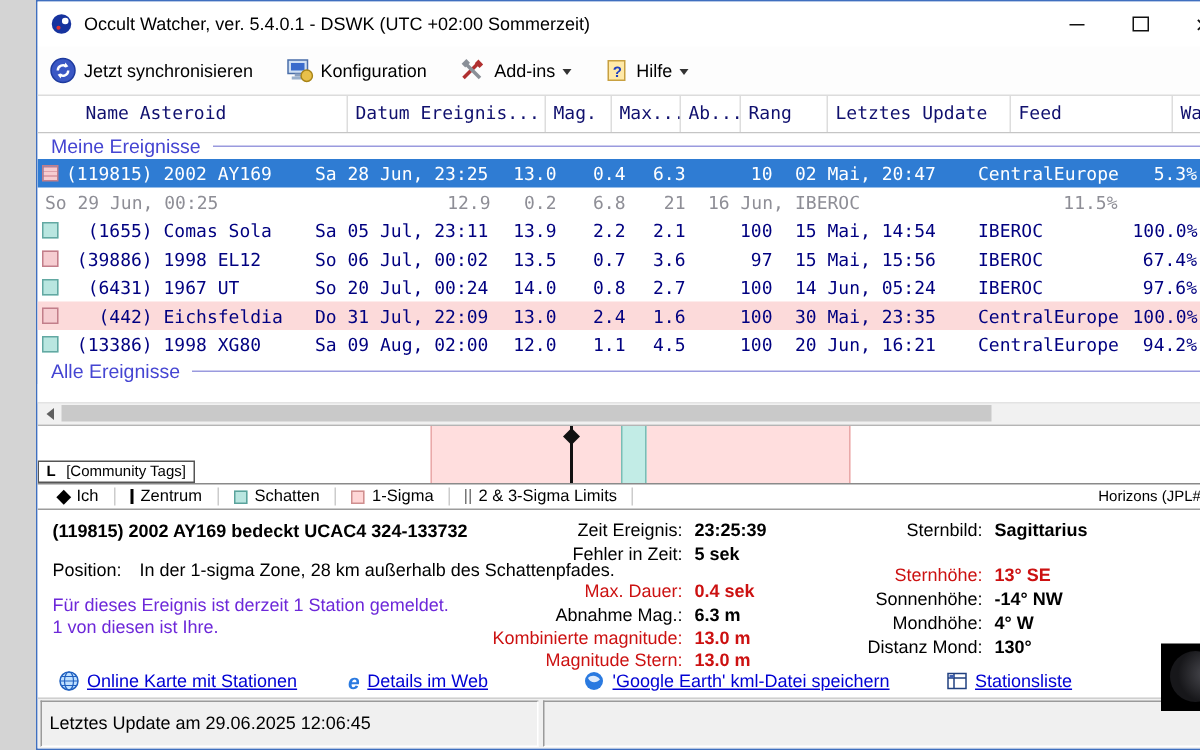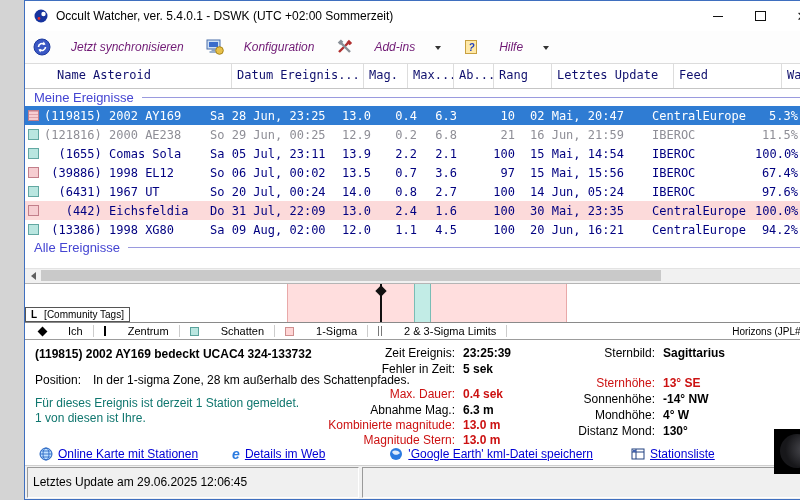--- a/index.html
+++ b/index.html
@@ -9,21 +9,21 @@
   
   .titlebar{height:30px;flex:0 0 30px;display:flex;align-items:center;padding-left:8px;gap:7px;background:#fff;}
   .titlebar .title{font-size:12px;color:#000;white-space:nowrap;}
   .win-btns{margin-left:auto;display:flex;height:100%;}
   .wbtn{width:42px;display:flex;align-items:center;justify-content:center;color:#111;font-size:13px;cursor:default;}
   .glyph-min{width:10px;height:1px;background:#111;display:inline-block;}
   .glyph-max{width:9px;height:8px;border:1px solid #111;display:inline-block;}
   
   .toolbar{height:32px;flex:0 0 32px;display:flex;align-items:center;padding-left:8px;gap:22px;
            border-bottom:1px solid #dcdcdc;background:#fdfdfd;}
-  .tbtn{display:flex;align-items:center;gap:20px;font-size:12px;color:#701a75;cursor:default;font-style:italic;}
+  .tbtn{display:flex;align-items:center;gap:5px;font-size:12px;color:#000000;cursor:default;}
   .caret{width:0;height:0;border:3.5px solid transparent;border-top:4.5px solid #333;margin-top:4px;}
   
   .theader{flex:0 0 24px;display:grid;grid-template-columns:180px 132px 44px 46px 40px 58px 122px 108px 53px 15px;
            border-bottom:1px solid #c5c5c5;background:#fff;padding-left:27px;}
   .hc{line-height:23px;border-right:1px solid #ddd;padding-left:5px;color:#10106e;
       font-family:"DejaVu Sans Mono",monospace;font-size:12px;white-space:nowrap;overflow:hidden;}
   .tablewrap{flex:0 0 179px;display:flex;background:#fff;}
   .listcol{width:783px;}
   .group{height:17px;display:flex;align-items:center;color:#4545d2;font-size:13px;padding-left:9px;}
   .gline{flex:1;height:1px;background:#9a9ade;margin:0 4px 0 8px;}
@@ -59,35 +59,35 @@
   .timeline{flex:0 0 38px;position:relative;background:#fff;border-top:1px solid #b5b5b5;border-bottom:1px solid #8a8a8a;overflow:hidden;}
   .band-pink{position:absolute;top:0;bottom:0;left:262px;width:278px;background:#ffdede;border-left:1px solid #e9a9a9;border-right:1px solid #e9a9a9;}
   .band-cyan{position:absolute;top:0;bottom:0;left:389px;width:15px;background:#c2ece6;border-left:1px solid #79bdb5;border-right:1px solid #79bdb5;}
   .cline{position:absolute;top:0;bottom:0;left:355px;width:2px;background:#111;}
   .cdiamond{position:absolute;left:352px;top:3px;width:8px;height:8px;background:#111;transform:rotate(45deg);}
   .tagsbox{position:absolute;left:0;bottom:0;height:13px;background:#fff;border:1px solid #555;
            display:flex;align-items:center;font-size:10px;padding:0 5px;gap:7px;}
   .r-label{position:absolute;right:3px;bottom:1px;color:#cc2222;font-weight:bold;font-size:10px;}
   
   .legend{flex:0 0 16px;display:flex;align-items:center;font-size:11px;background:#fff;border-bottom:1px solid #9c9c9c;padding-left:4px;}
-  .litem{display:flex;align-items:center;gap:22px;padding:0 10px;border-right:1px solid #ccc;height:12px;}
+  .litem{display:flex;align-items:center;gap:5px;padding:0 10px;border-right:1px solid #ccc;height:12px;}
   .litem:last-of-type{border-right:none;}
   .g-diamond{width:7px;height:7px;background:#000;transform:rotate(45deg);}
   .g-line{width:2px;height:10px;background:#000;}
   .g-sq{width:9px;height:9px;border:1px solid;box-sizing:border-box;}
   .g-sq.cy{background:#b9e6e0;border-color:#5aa39c;}
   .g-sq.pk{background:#ffd6d6;border-color:#cf8f8f;}
   .g-lim{display:flex;gap:2px;}
   .g-lim i{display:block;width:1px;height:10px;background:#777;}
   .horizons{margin-left:auto;padding-right:8px;font-size:10px;}
   
   .details{position:relative;flex:1;background:#fff;font-size:12px;}
   .abs{position:absolute;white-space:nowrap;}
   .dt{font-weight:bold;}
-  .green{color:#0f766e;}
+  .green{color:#6d28d9;}
   .red{color:#cc1111;}
   .mrow{position:absolute;left:252px;display:flex;white-space:nowrap;}
   .mlab{width:178px;text-align:right;}
   .mval{margin-left:8px;font-weight:bold;}
   .rrow{position:absolute;left:508px;display:flex;white-space:nowrap;}
   .rlab{width:122px;text-align:right;}
   .rval{margin-left:8px;font-weight:bold;}
   
   .linksrow{flex:0 0 22px;display:flex;align-items:center;background:#fff;}
   .link{display:flex;align-items:center;gap:5px;color:#0000d4;font-size:12px;cursor:default;}
@@ -199,21 +199,20 @@
         <div class="c r">13.0</div>
         <div class="c r">0.4</div>
         <div class="c r">6.3</div>
         <div class="c r">10</div>
         <div class="c l">02 Mai, 20:47</div>
         <div class="c l">CentralEurope</div>
         <div class="c r">5.3%</div>
       </div>
 
       <div class="row dim">
-        <div class="c cell-name"><span class="ric cyan"></span><span>(121816) 2000 AE238</span></div>
         <div class="c l">So 29 Jun, 00:25</div>
         <div class="c r">12.9</div>
         <div class="c r">0.2</div>
         <div class="c r">6.8</div>
         <div class="c r">21</div>
         <div class="c l">16 Jun, 21:59</div>
         <div class="c l">IBEROC</div>
         <div class="c r">11.5%</div>
       </div>
 

